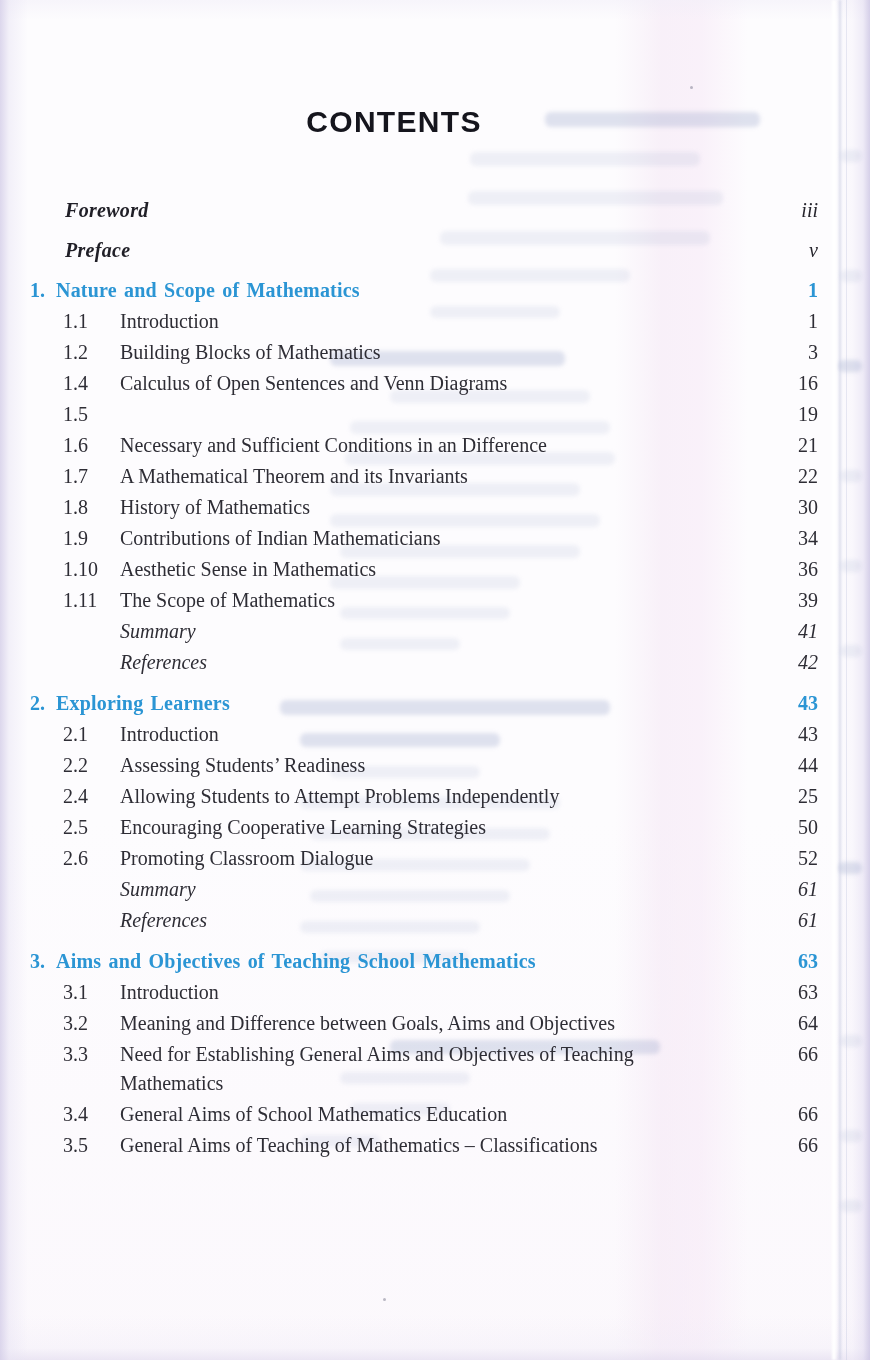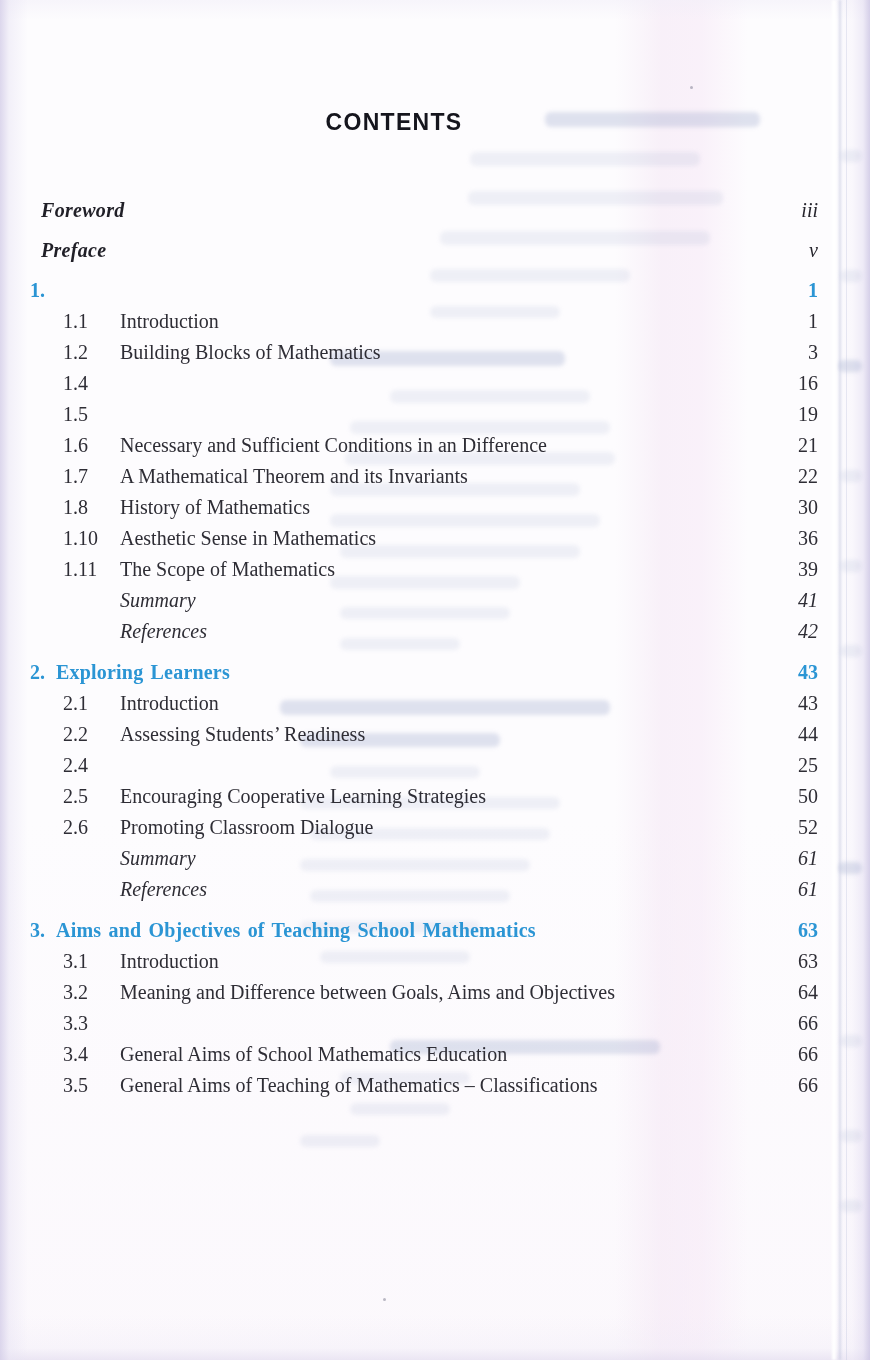--- a/index.html
+++ b/index.html
@@ -52,38 +52,38 @@
     background: rgba(120,120,140,0.5);
   }
   
   .content {
     position: absolute; left: 30px; top: 108px; width: 788px;
     color: #2e2d35;
   }
   .contents-title {
     font-family: "Liberation Sans", sans-serif;
     font-weight: bold;
-    font-size: 23px;
+    font-size: 30px;
     line-height: 28px;
     letter-spacing: 1.3px;
     color: #15151d;
     text-align: center;
     padding-right: 60px;
     margin-bottom: 60px;
   }
   .row {
     display: flex;
     align-items: flex-start;
     font-size: 20px;
     line-height: 29px;
   }
   .pg { margin-left: auto; min-width: 42px; text-align: right; }
   .front { margin-bottom: 11px; }
   .front .front-label {
-    margin-left: 11px;
+    margin-left: 35px;
     font-weight: bold; font-style: italic;
     color: #201f27;
     letter-spacing: 0.3px;
   }
   .front .pg { font-style: italic; color: #26252d; }
   .chapter {
     margin-top: 12px; margin-bottom: 2px;
     color: #2b95d4;
     font-weight: bold;
   }
@@ -157,54 +157,61 @@
       <span class="front-label">Foreword</span>
       <span class="pg">iii</span>
     </div>
     <div class="row front">
       <span class="front-label">Preface</span>
       <span class="pg">v</span>
     </div>
 
     <div class="row chapter first">
       <span class="ch-num">1.</span>
+      <span class="ch-title">Nature and Scope of Mathematics</span>
       <span class="pg">1</span>
     </div>
     <div class="row sec">
       <span class="sec-num">1.1</span>
       <span class="sec-title">Introduction</span>
       <span class="pg">1</span>
     </div>
     <div class="row sec">
       <span class="sec-num">1.2</span>
       <span class="sec-title">Building Blocks of Mathematics</span>
       <span class="pg">3</span>
     </div>
     <div class="row sec">
       <span class="sec-num">1.4</span>
+      <span class="sec-title">Calculus of Open Sentences and Venn Diagrams</span>
       <span class="pg">16</span>
     </div>
     <div class="row sec">
       <span class="sec-num">1.5</span>
       <span class="pg">19</span>
     </div>
     <div class="row sec">
       <span class="sec-num">1.6</span>
       <span class="sec-title">Necessary and Sufficient Conditions in an Difference</span>
       <span class="pg">21</span>
     </div>
     <div class="row sec">
       <span class="sec-num">1.7</span>
       <span class="sec-title">A Mathematical Theorem and its Invariants</span>
       <span class="pg">22</span>
     </div>
     <div class="row sec">
       <span class="sec-num">1.8</span>
       <span class="sec-title">History of Mathematics</span>
       <span class="pg">30</span>
+    </div>
+    <div class="row sec">
+      <span class="sec-num">1.9</span>
+      <span class="sec-title">Contributions of Indian Mathematicians</span>
+      <span class="pg">34</span>
     </div>
     <div class="row sec">
       <span class="sec-num">1.10</span>
       <span class="sec-title">Aesthetic Sense in Mathematics</span>
       <span class="pg">36</span>
     </div>
     <div class="row sec">
       <span class="sec-num">1.11</span>
       <span class="sec-title">The Scope of Mathematics</span>
       <span class="pg">39</span>
@@ -228,20 +235,21 @@
       <span class="sec-title">Introduction</span>
       <span class="pg">43</span>
     </div>
     <div class="row sec">
       <span class="sec-num">2.2</span>
       <span class="sec-title">Assessing Students’ Readiness</span>
       <span class="pg">44</span>
     </div>
     <div class="row sec">
       <span class="sec-num">2.4</span>
+      <span class="sec-title">Allowing Students to Attempt Problems Independently</span>
       <span class="pg">25</span>
     </div>
     <div class="row sec">
       <span class="sec-num">2.5</span>
       <span class="sec-title">Encouraging Cooperative Learning Strategies</span>
       <span class="pg">50</span>
     </div>
     <div class="row sec">
       <span class="sec-num">2.6</span>
       <span class="sec-title">Promoting Classroom Dialogue</span>
@@ -266,20 +274,21 @@
       <span class="sec-title">Introduction</span>
       <span class="pg">63</span>
     </div>
     <div class="row sec">
       <span class="sec-num">3.2</span>
       <span class="sec-title">Meaning and Difference between Goals, Aims and Objectives</span>
       <span class="pg">64</span>
     </div>
     <div class="row sec">
       <span class="sec-num">3.3</span>
+      <span class="sec-title wrap2">Need for Establishing General Aims and Objectives of Teaching Mathematics</span>
       <span class="pg">66</span>
     </div>
     <div class="row sec">
       <span class="sec-num">3.4</span>
       <span class="sec-title">General Aims of School Mathematics Education</span>
       <span class="pg">66</span>
     </div>
     <div class="row sec">
       <span class="sec-num">3.5</span>
       <span class="sec-title">General Aims of Teaching of Mathematics – Classifications</span>

